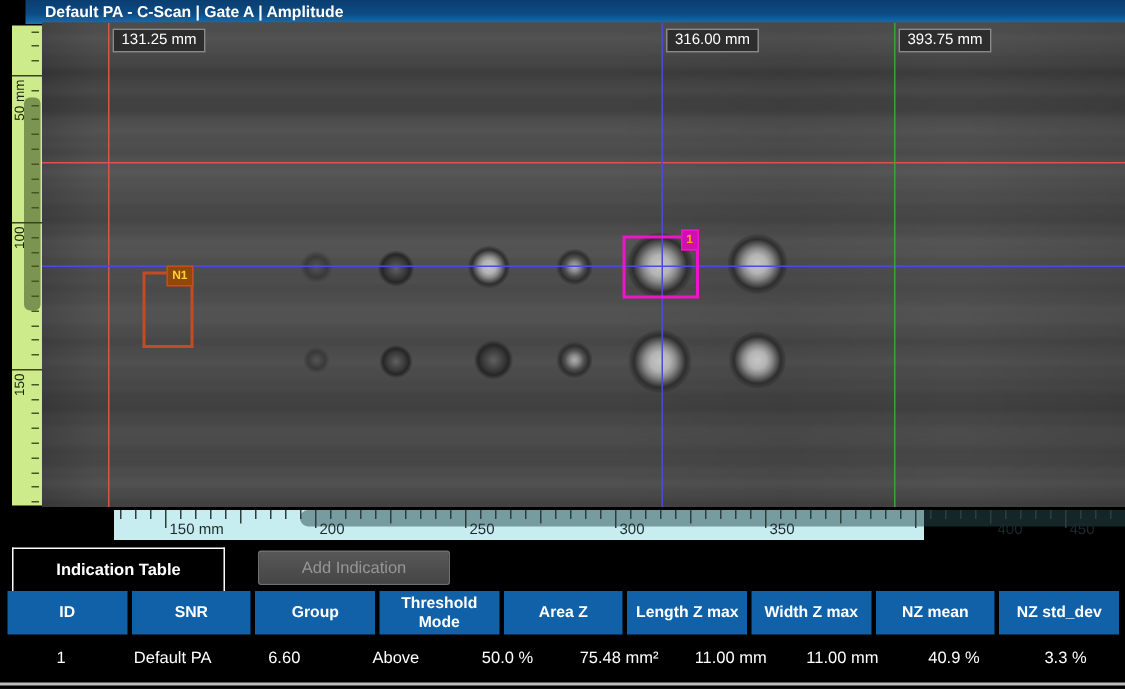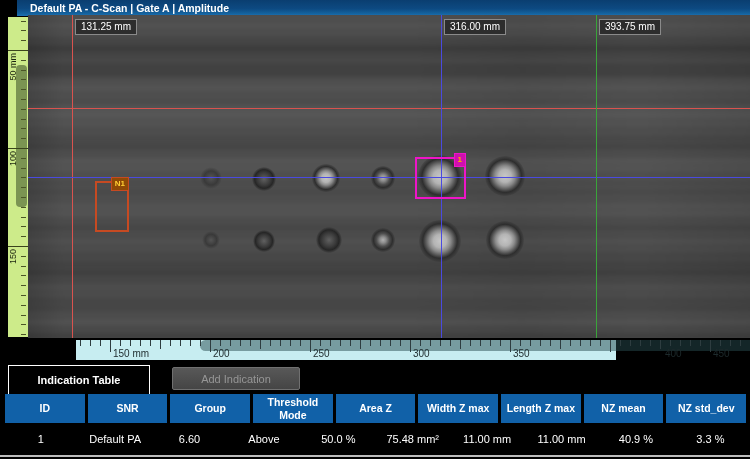--- a/index.html
+++ b/index.html
@@ -238,22 +238,22 @@
   <div class="add-btn">
     <span>Add Indication</span>
   </div>
 
   <div class="thead">
       <div class="th" style="background: rgb(17, 97, 168);">ID</div>
       <div class="th" style="background: rgb(17, 97, 168);">SNR</div>
       <div class="th" style="background: rgb(17, 97, 168);">Group</div>
       <div class="th" style="background: rgb(17, 97, 168);">Threshold Mode</div>
       <div class="th" style="background: rgb(17, 97, 168);">Area Z</div>
+      <div class="th" style="background: rgb(17, 97, 168);">Length Z max</div>
       <div class="th" style="background: rgb(17, 97, 168);">Width Z max</div>
-      <div class="th" style="background: rgb(17, 97, 168);">Length Z max</div>
       <div class="th" style="background: rgb(17, 97, 168);">NZ mean</div>
       <div class="th" style="background: rgb(17, 97, 168);">NZ std_dev</div>
     </div>
   <div class="trow">
       <div class="td">1</div>
       <div class="td">Default PA</div>
       <div class="td">6.60</div>
       <div class="td">Above</div>
       <div class="td">50.0 %</div>
       <div class="td">75.48 mm²</div>

